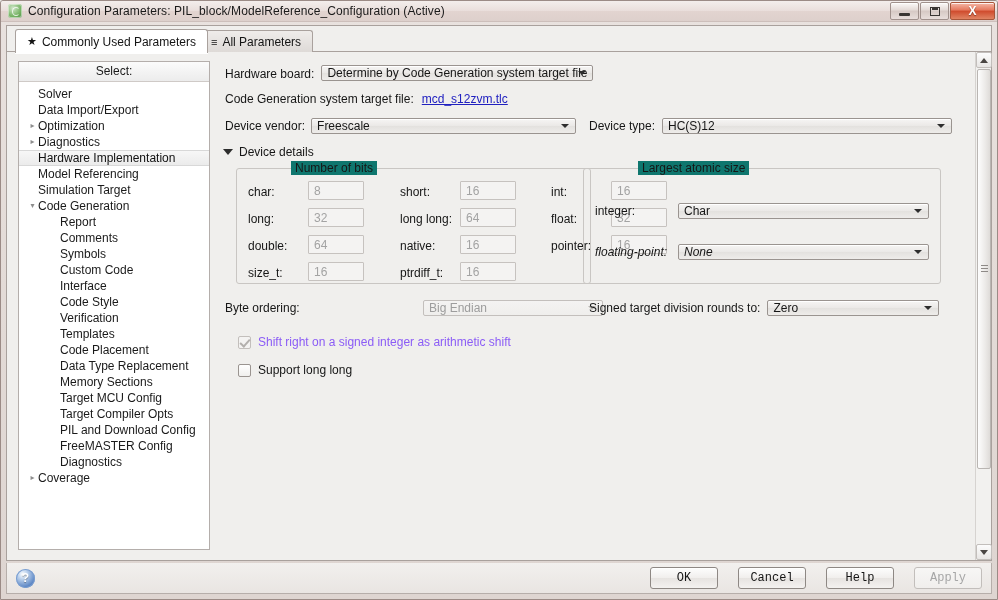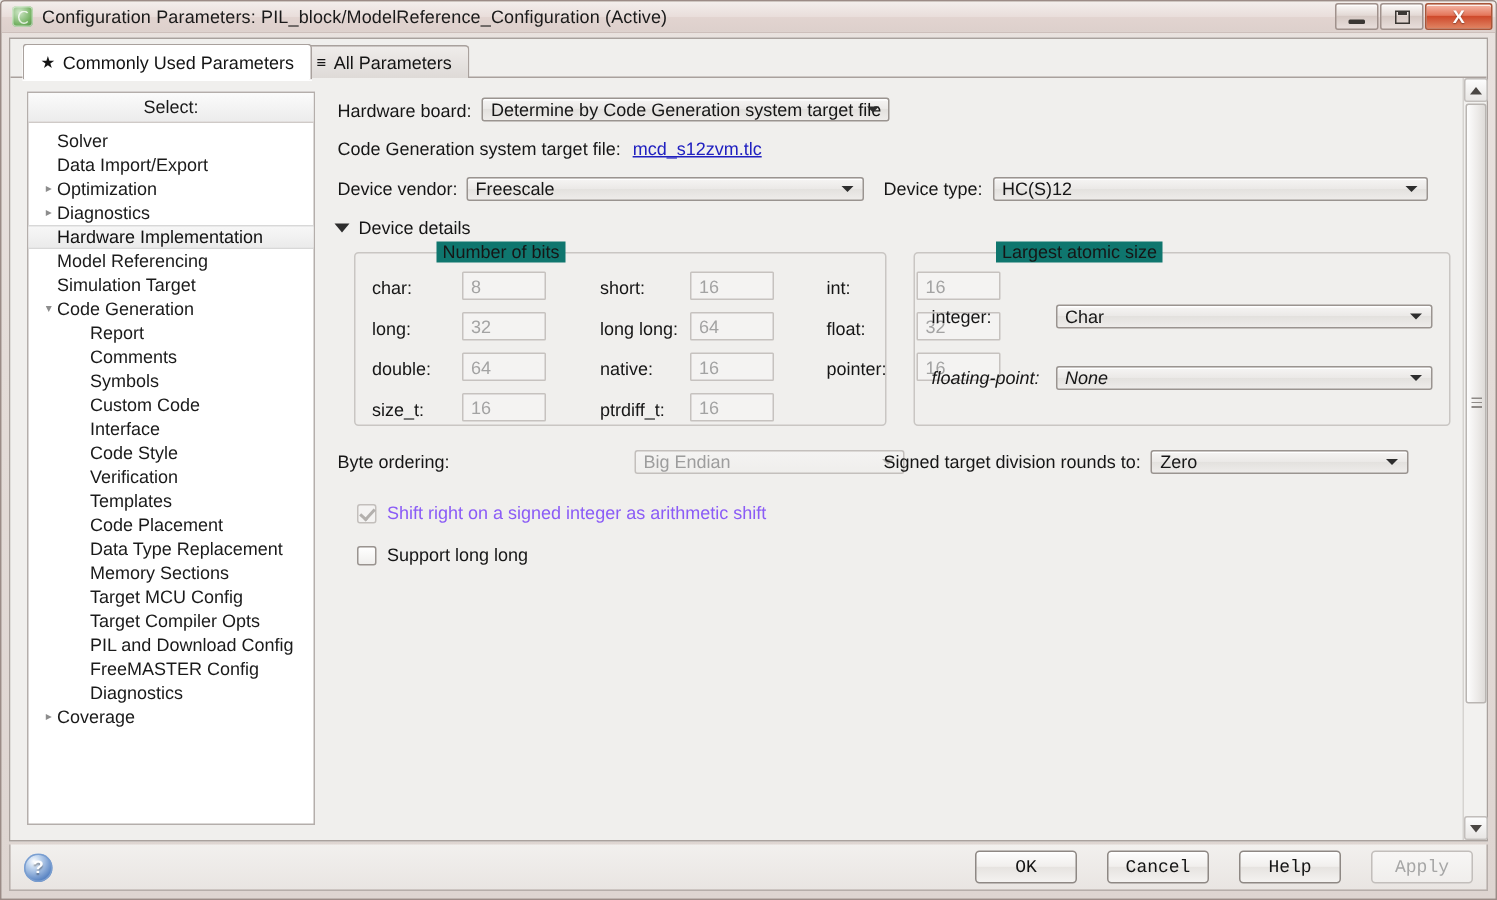--- a/index.html
+++ b/index.html
@@ -430,21 +430,21 @@
               <span class="tbox" style="position: absolute; left: 223px; top: 66px;">16</span>
               <span class="lab" style="position: absolute; left: 314px; top: 70px;">pointer:</span>
               <span class="tbox" style="position: absolute; left: 374px; top: 66px;">16</span>
               <span class="lab" style="position: absolute; left: 11px; top: 97px;">size_t:</span>
               <span class="tbox" style="position: absolute; left: 71px; top: 93px;">16</span>
               <span class="lab" style="position: absolute; left: 163px; top: 97px;">ptrdiff_t:</span>
               <span class="tbox" style="position: absolute; left: 223px; top: 93px;">16</span>
             </div>
         </div>
 
-        <div class="group" style="left:390px; top:107px; width:358px; height:116px;">
+        <div class="group" style="left:364px; top:107px; width:358px; height:116px;">
           <div class="gtitle">Largest atomic size</div>
 
           <div class="row" style="left:11px; top:34px;">
             <span class="lab" style="width:83px; display:inline-block;">integer:</span>
             <span class="combo" style="width:251px;">
               <span>Char</span>
               <span class="arr"></span>
             </span>
           </div>
 

